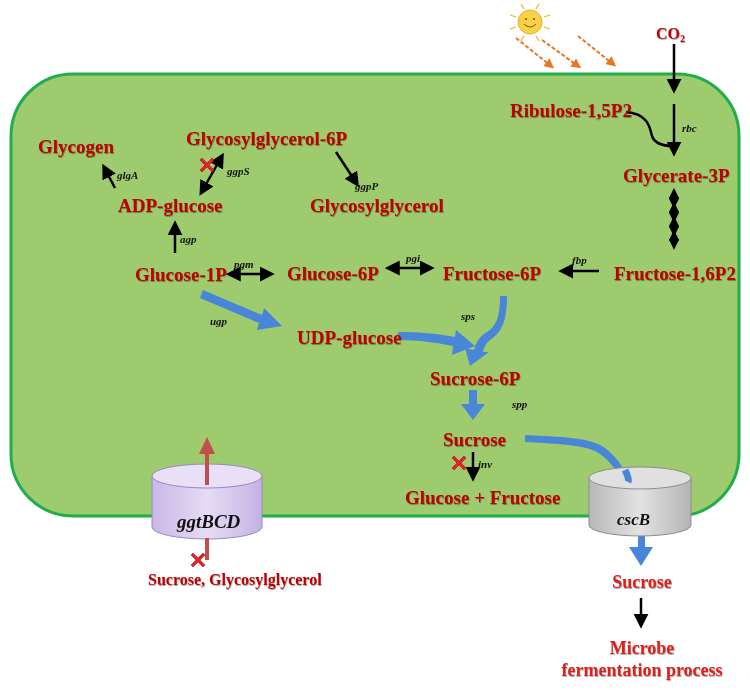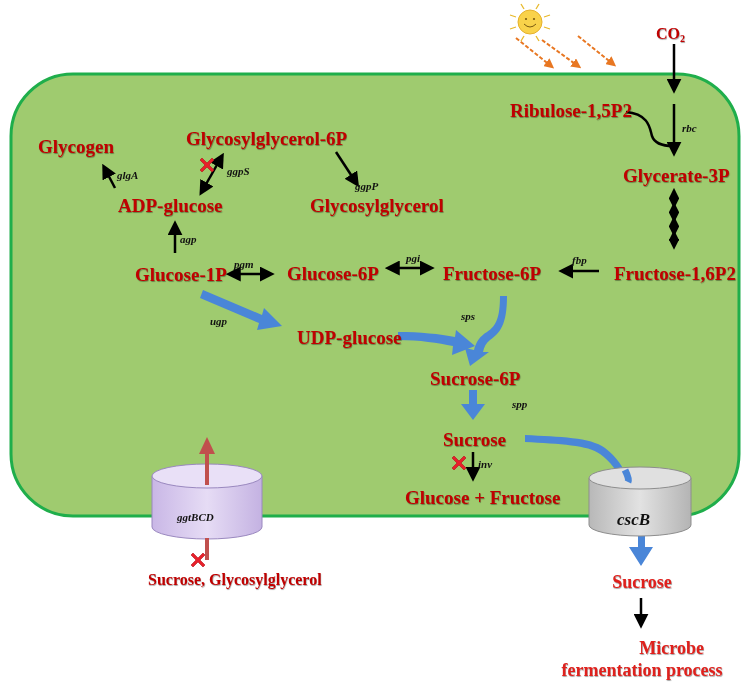--- a/index.html
+++ b/index.html
@@ -2,21 +2,21 @@
 <html><head>
 <meta charset="utf-8">
 <style>
   html, body { margin: 0; padding: 0; background: #ffffff; }
   body { width: 750px; height: 690px; position: relative; overflow: hidden; font-family: "Liberation Serif", serif; }
   #stage { position: absolute; left: 0; top: 0; width: 750px; height: 510px; }
   .lbl { position: absolute; font-family: "Liberation Serif", serif; font-weight: bold; color: #c00000; font-size: 19px; white-space: nowrap; text-shadow: 0.6px 0.6px 0.8px rgba(0,0,0,0.35); line-height: 1; }
   .enz { position: absolute; font-family: "Liberation Serif", serif; font-style: italic; font-weight: bold; color: #111; font-size: 11px; white-space: nowrap; line-height: 1; }
   .big { font-size: 16px; }
   .out { color: #e0201c; font-size: 18px; text-align: center; line-height: 1.15; }
-  .trans { position: absolute; font-family: "Liberation Serif", serif; font-style: italic; font-weight: bold; color: #111; font-size: 11px; white-space: nowrap; }
+  .trans { position: absolute; font-family: "Liberation Serif", serif; font-style: italic; font-weight: bold; color: #111; font-size: 19px; white-space: nowrap; }
   sub { font-size: 10px; vertical-align: -3px; }
 </style>
 </head>
 <body>
 
 <div id="stage">
   <svg width="750" height="690" viewBox="0 0 750 690" style="position:absolute;left:0;top:0">
     <defs>
       <marker id="ah" markerWidth="6" markerHeight="6" refX="4.5" refY="3" orient="auto" markerUnits="strokeWidth">
         <path d="M0,0 L6,3 L0,6 z" fill="#000"></path>
@@ -165,15 +165,15 @@
   <div class="enz" style="left:210px;top:316px;">ugp</div>
   <div class="enz" style="left:461px;top:311px;">sps</div>
   <div class="enz" style="left:486px;top:399px;margin-left:26px;">spp</div>
   <div class="enz" style="left:478px;top:459px;">inv</div>
 
   <div class="trans" style="left:177px;top:511px;">ggtBCD</div>
   <div class="trans" style="left:617px;top:510px;font-size:17px;">cscB</div>
 
   <div class="lbl" style="left:148px;top:572px;font-size:16px;">Sucrose, Glycosylglycerol</div>
   <div class="lbl out" style="left:606px;top:572px;width:72px;">Sucrose</div>
-  <div class="lbl out" style="left:580px;top:638px;width:124px;text-align:right;">Microbe</div>
+  <div class="lbl out" style="left:580px;top:638px;width:124px;">Microbe</div>
   <div class="lbl out" style="left:558px;top:660px;width:168px;">fermentation process</div>
 </div>
 
 </body></html>

